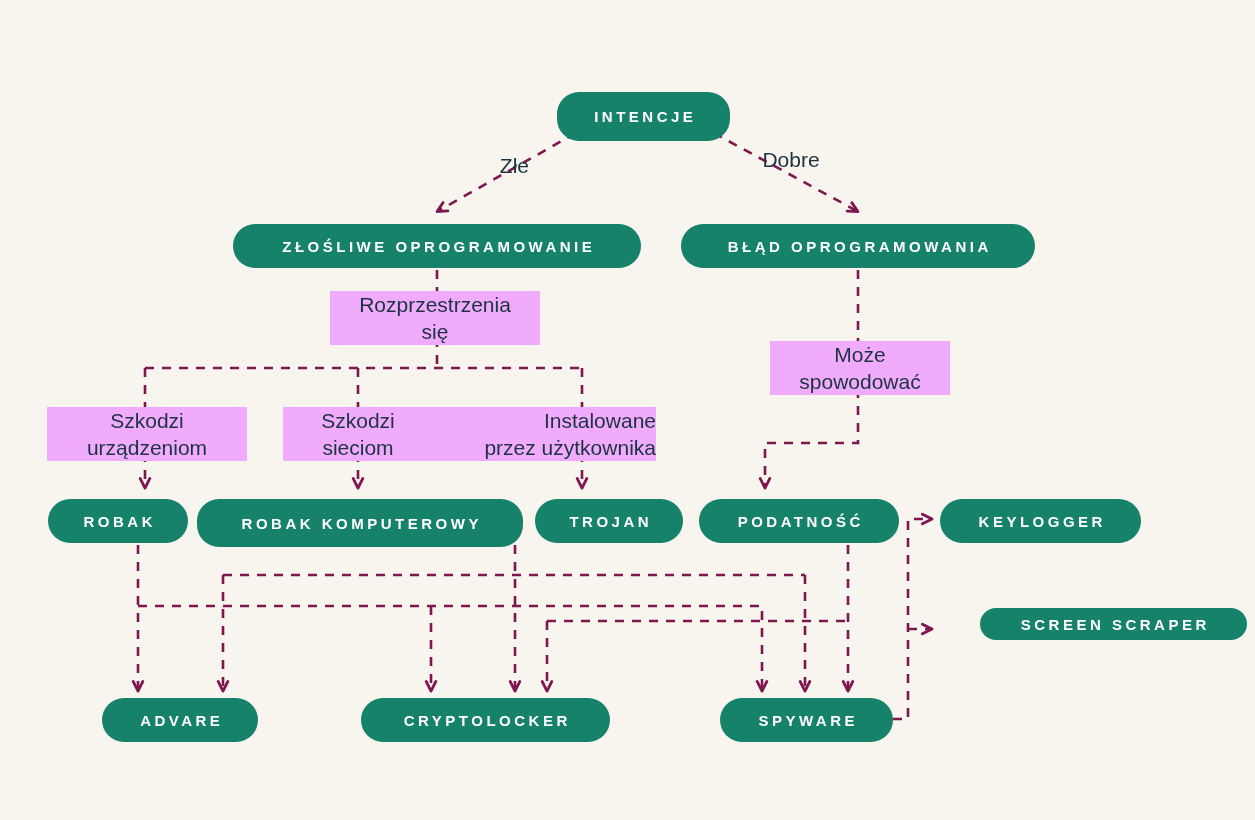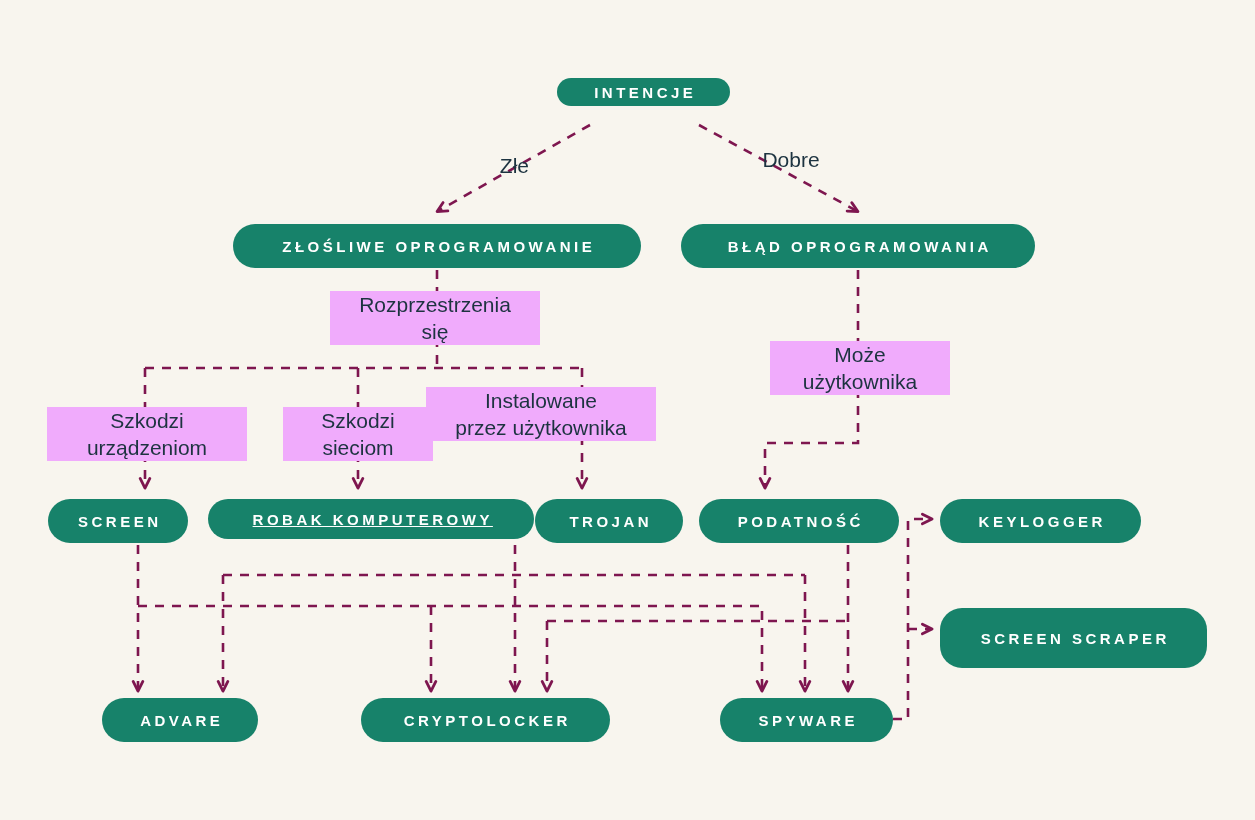--- a/index.html
+++ b/index.html
@@ -79,56 +79,56 @@
 
       <path d="M 547 621 L 848 621"></path>
       <path d="M 547 621 L 547 690" marker-end="url(#arrow)"></path>
       <path d="M 848 545 L 848 690" marker-end="url(#arrow)"></path>
 
       <path d="M 893 719 L 908 719 L 908 519 L 931 519" marker-end="url(#arrow)"></path>
       <path d="M 908 629 L 931 629" marker-end="url(#arrow)"></path>
     </g>
   </svg>
 
-  <div class="pill" style="left:557px; top:78px; width:173px; height:28px;">INTENCJE</div>
+  <div class="pill" style="left:557px; top:92px; width:173px; height:49px;">INTENCJE</div>
 
   <div class="pill" style="left:681px; top:224px; width:354px; height:44px;">BŁĄD OPROGRAMOWANIA</div>
 
   <div class="pill" style="left:233px; top:224px; width:408px; height:44px;">ZŁOŚLIWE OPROGRAMOWANIE</div>
 
-  <div class="pill" style="left:48px; top:499px; width:140px; height:44px;">SCREEN</div>
+  <div class="pill" style="left:48px; top:499px; width:140px; height:44px;">ROBAK</div>
 
-  <div class="pill" style="left:208px; top:499px; width:326px; height:40px;text-decoration:underline;">ROBAK KOMPUTEROWY</div>
+  <div class="pill" style="left:197px; top:499px; width:326px; height:48px;">ROBAK KOMPUTEROWY</div>
 
   <div class="pill" style="left:535px; top:499px; width:148px; height:44px;">TROJAN</div>
 
   <div class="pill" style="left:940px; top:499px; width:201px; height:44px;">KEYLOGGER</div>
 
   <div class="pill" style="left:699px; top:499px; width:200px; height:44px;">PODATNOŚĆ</div>
 
-  <div class="pill" style="left:940px; top:608px; width:267px; height:60px;">SCREEN SCRAPER</div>
+  <div class="pill" style="left:980px; top:608px; width:267px; height:32px;">SCREEN SCRAPER</div>
 
   <div class="pill" style="left:102px; top:698px; width:156px; height:44px;">ADVARE</div>
 
   <div class="pill" style="left:720px; top:698px; width:173px; height:44px;">SPYWARE</div>
 
   <div class="pill" style="left:361px; top:698px; width:249px; height:44px;">CRYPTOLOCKER</div>
 
   <div class="edge-label" style="left:465px; top:152px; width:64px;text-align:right;">Złe</div>
 
   <div class="edge-label" style="left:755px; top:146px; width:72px;">Dobre</div>
 
   <div class="edge-label masked" style="left:330px; top:291px; width:210px;">Rozprzestrzenia
 się</div>
 
   <div class="edge-label masked" style="left:770px; top:341px; width:180px;">Może
-użytkownika</div>
+spowodować</div>
 
   <div class="edge-label masked" style="left:47px; top:407px; width:200px;">Szkodzi
 urządzeniom</div>
 
   <div class="edge-label masked" style="left:283px; top:407px; width:150px;">Szkodzi
 sieciom</div>
 
-  <div class="edge-label masked" style="left:426px; top:387px; width:230px;">Instalowane
+  <div class="edge-label masked" style="left:426px; top:407px; width:230px;text-align:right;">Instalowane
 przez użytkownika</div>
 
 </div>
 
 </body></html>

